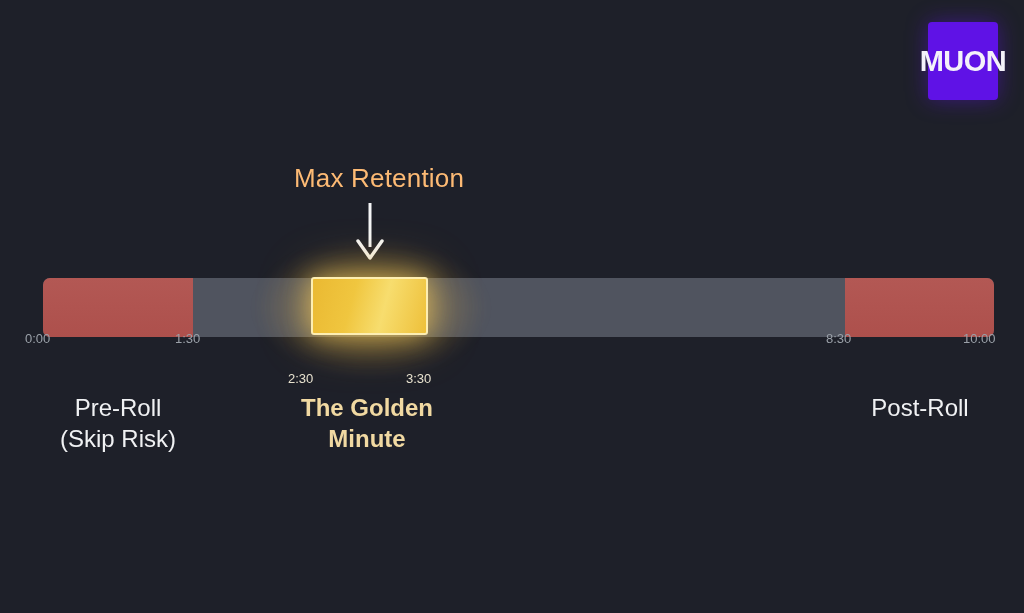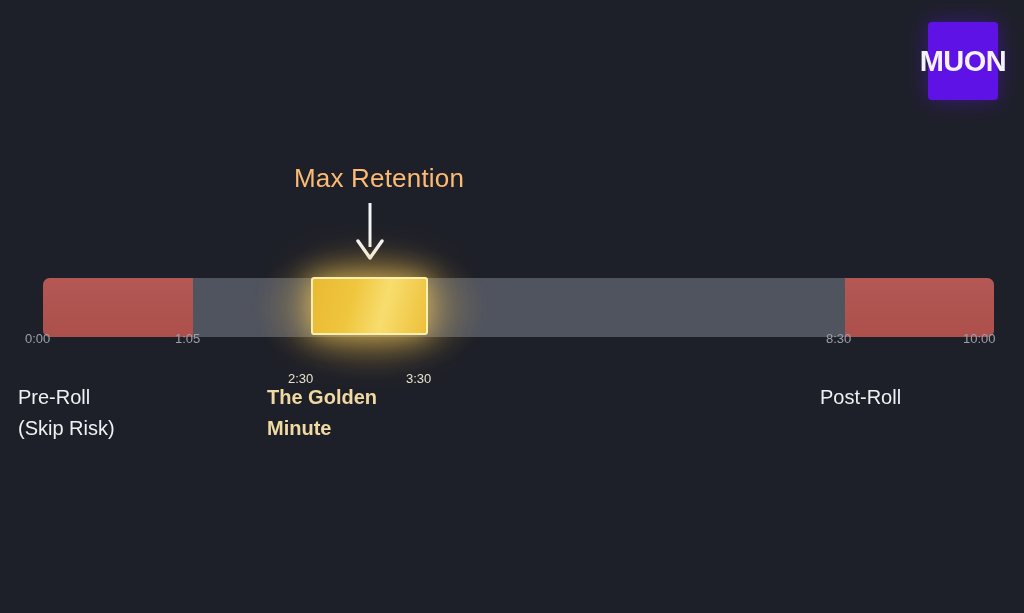--- a/index.html
+++ b/index.html
@@ -123,23 +123,23 @@
     top: 331px;
     font-size: 13px;
     color: #9aa0a8;
     white-space: nowrap;
   }
   .tick.bright { color: #e8e2cf; margin-top: 40px; }
 
   
   .caption {
     position: absolute;
-    top: 382px;
-    text-align: left;
-    font-size: 20px;
+    top: 392px;
+    text-align: center;
+    font-size: 24px;
     line-height: 31px;
     white-space: nowrap;
   }
   .caption .l { display: block; }
   .caption.white { color: #f0f1f3; }
   .caption.gold  { color: #f1d9a2; font-weight: bold; }
 </style>
 </head>
 <body>
 
@@ -159,21 +159,21 @@
   </div>
 
   <div id="track">
     <div class="seg" id="seg-pre"></div>
     <div class="seg" id="seg-post"></div>
     <div id="glow"></div>
     <div id="seg-golden"></div>
   </div>
 
   <div class="tick" style="left:25px">0:00</div>
-  <div class="tick" style="left:175px">1:05</div>
+  <div class="tick" style="left:175px">1:30</div>
   <div class="tick bright" style="left:288px">2:30</div>
   <div class="tick bright" style="left:406px">3:30</div>
   <div class="tick" style="left:826px">8:30</div>
   <div class="tick" style="left:963px">10:00</div>
 
   <div class="caption white" style="left:18px; width:200px">
     <span class="l">Pre-Roll</span>
     <span class="l">(Skip Risk)</span>
   </div>
 

